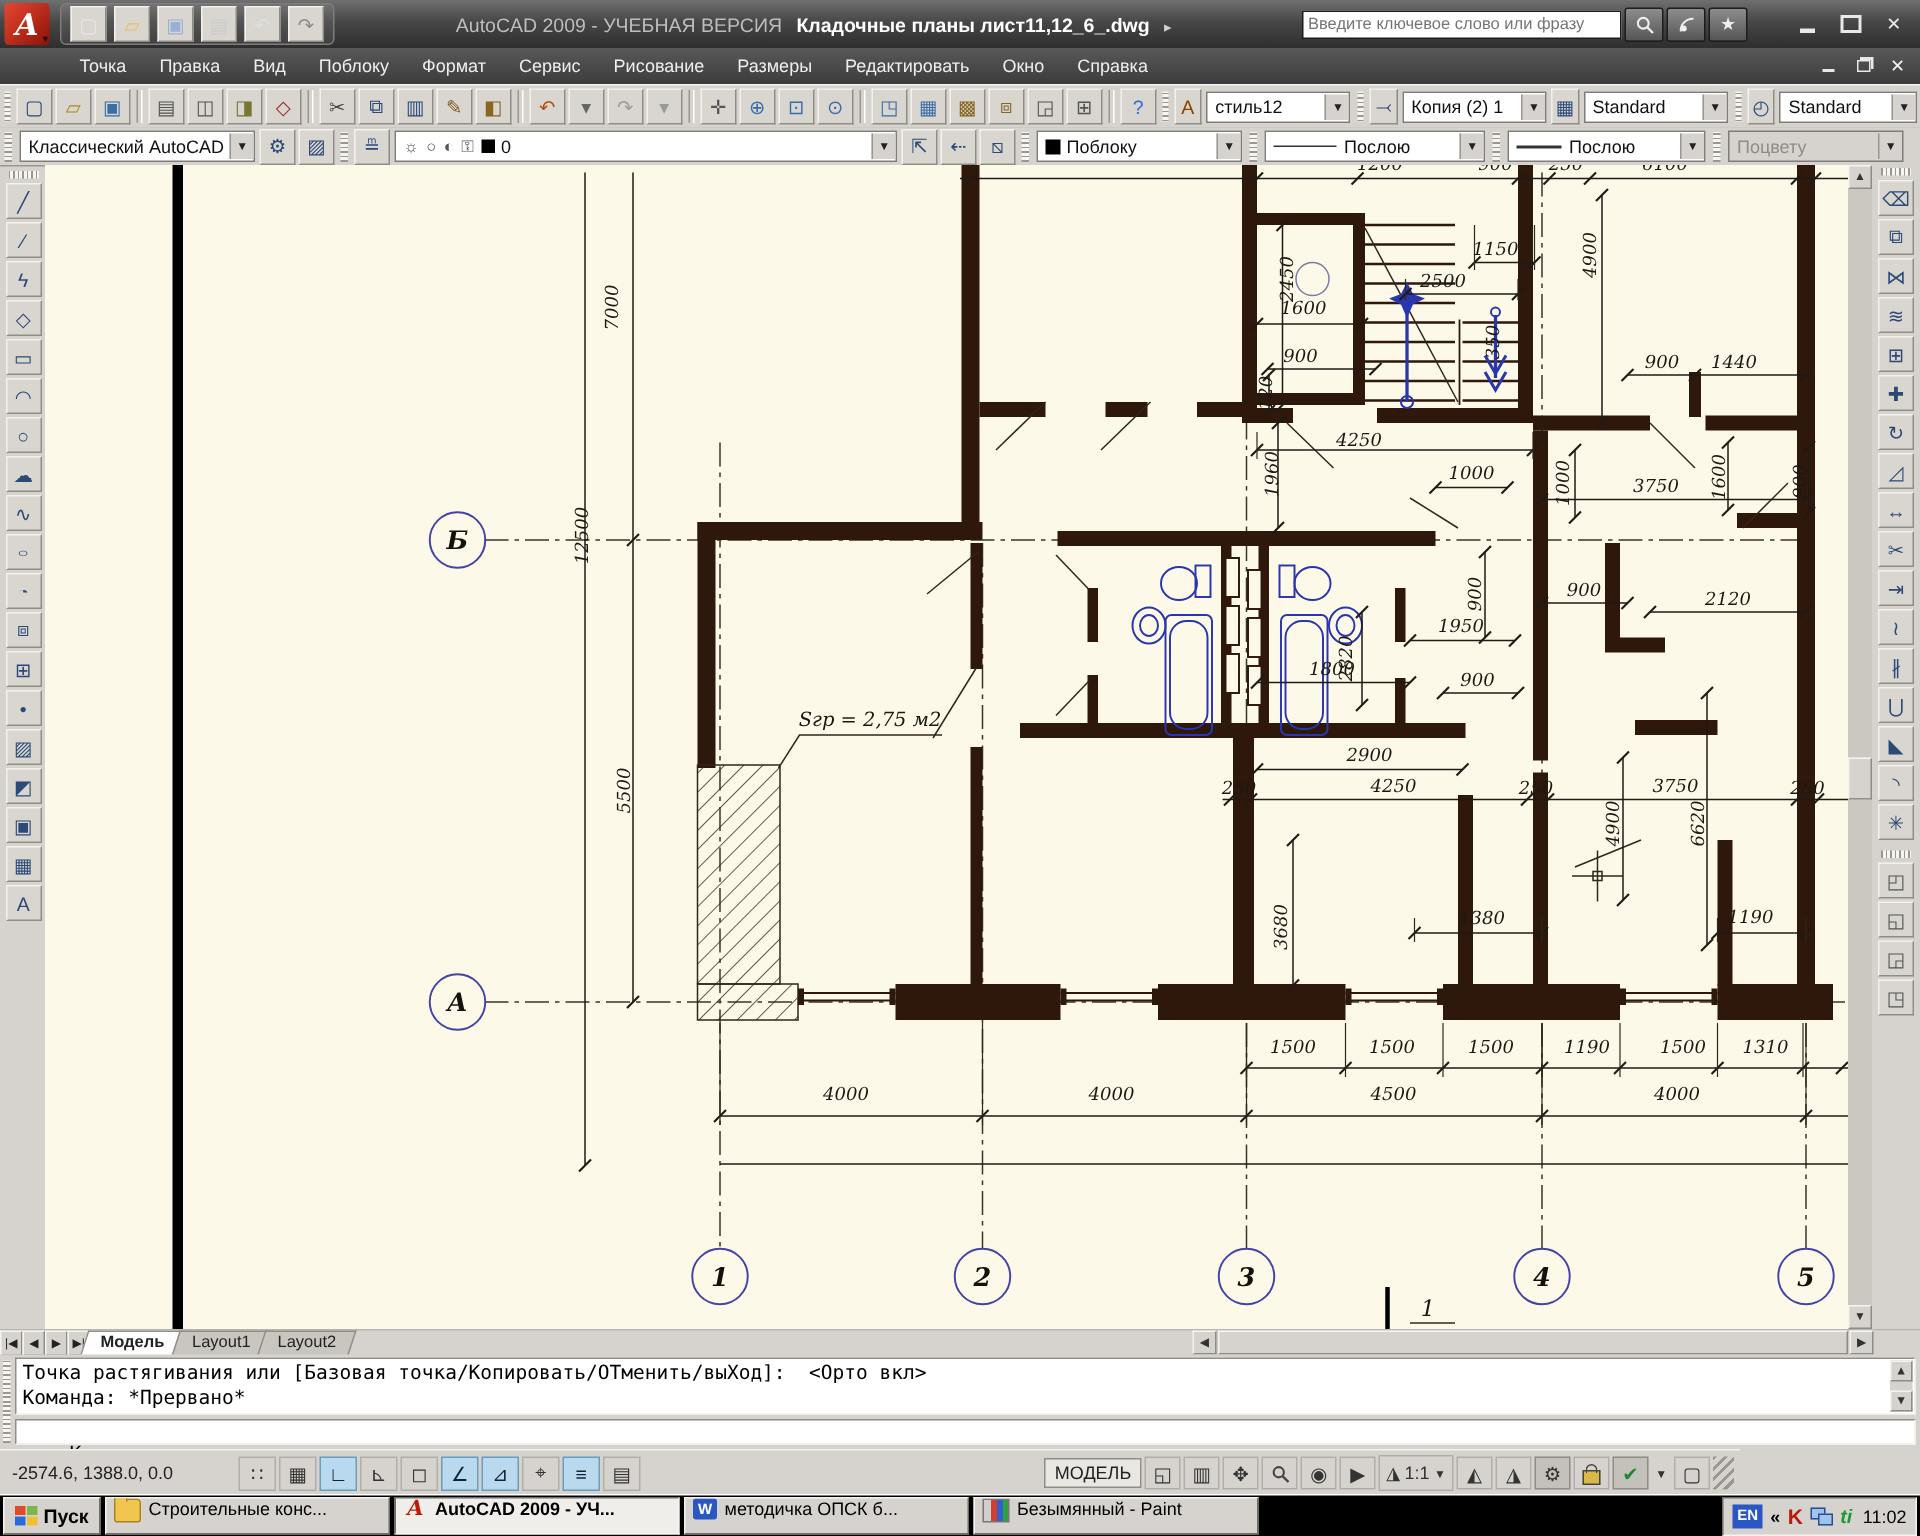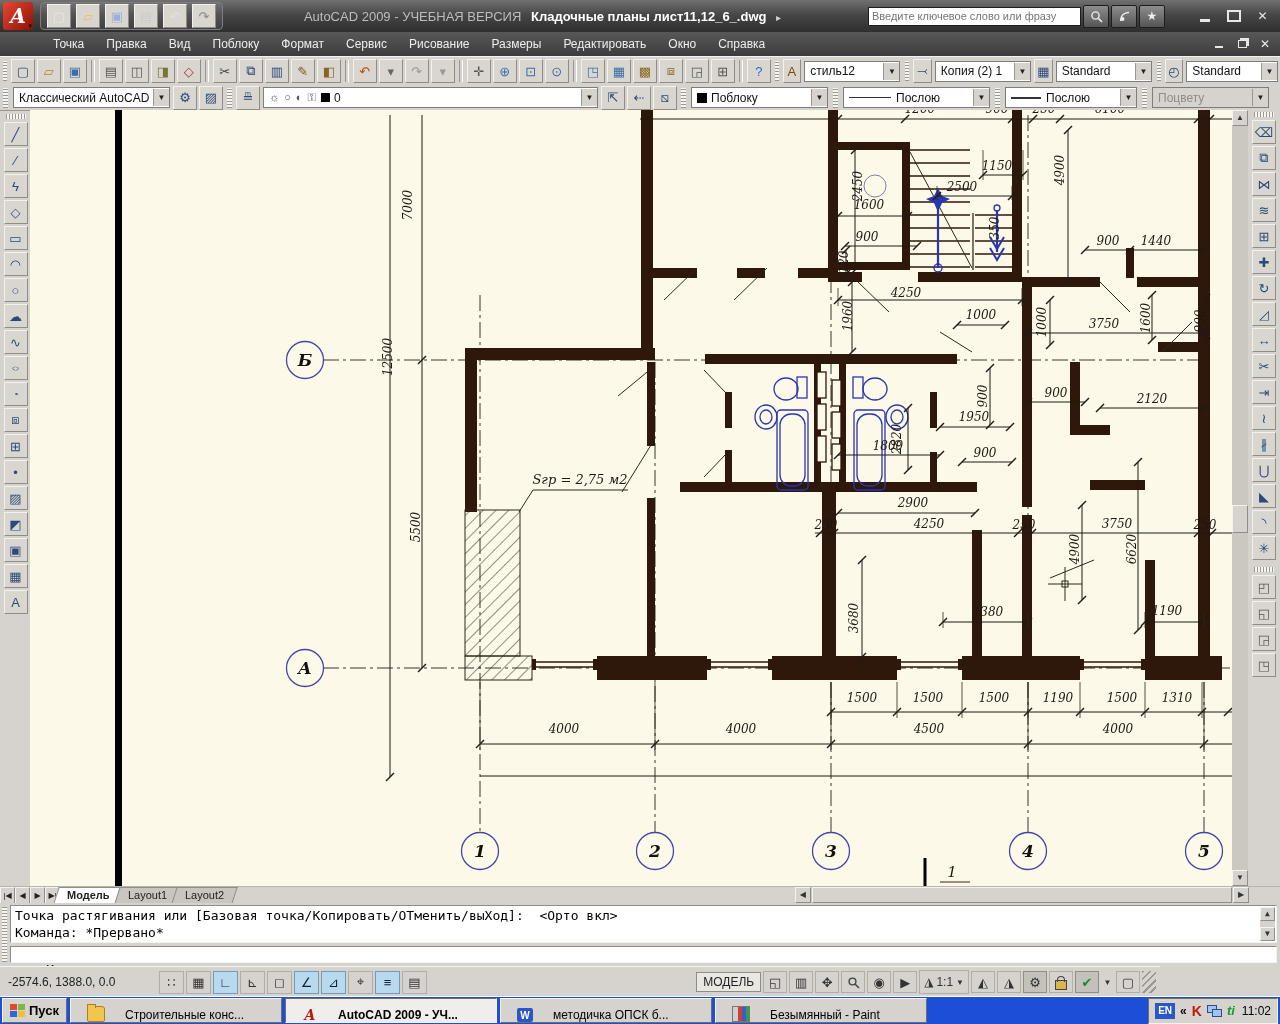--- a/index.html
+++ b/index.html
@@ -109,27 +109,27 @@
     background:#d6d3ce;border:1px solid #b1aea8;box-sizing:border-box}
   .sic.pressed{background:#c4c1bb;border-color:#8f8d86}
   .scale-btn{display:flex;align-items:center;border:1px solid #b1aea8;height:22px;padding:0 4px;gap:3px;color:#333}
   .lockic{position:relative;width:10px;height:8px;border:1px solid #444;background:#d9b84a;margin-top:5px}
   .lockic:before{content:"";position:absolute;left:1px;top:-5px;width:6px;height:5px;
     border:1px solid #444;border-bottom:none;border-radius:4px 4px 0 0}
   .grip-corner{width:14px;height:22px;
     background:repeating-linear-gradient(135deg,#9a978f 0 2px,#d6d3ce 2px 5px)}
 
   
-  .taskbar{left:0;top:996px;width:1280px;height:28px;background:#1d4ed8;border-top:1px solid #fff;
+  .taskbar{left:0;top:996px;width:1280px;height:28px;background:#000000;border-top:1px solid #fff;
     display:flex;align-items:center;gap:3px;padding:0 2px;box-sizing:border-box}
   .startbtn{height:23px;display:flex;align-items:center;gap:4px;padding:0 7px;font-weight:bold;font-size:13px;
     background:#d6d3ce;border:1px solid;border-color:#f4f3f0 #6f6d68 #6f6d68 #f4f3f0;color:#000}
   .flag{width:15px;height:14px;display:grid;grid-template-columns:7px 7px;grid-template-rows:6px 6px;gap:1px}
   .flag i{display:block}
-  .task{height:23px;flex:0 1 178px;display:flex;align-items:flex-end;gap:20px;padding:0 16px;
+  .task{height:23px;flex:0 1 178px;display:flex;align-items:flex-start;gap:5px;padding:0 5px;
     background:#d6d3ce;border:1px solid;border-color:#f4f3f0 #6f6d68 #6f6d68 #f4f3f0;overflow:hidden;white-space:nowrap}
   .task.active{background:#efeeea;border-color:#6f6d68 #f4f3f0 #f4f3f0 #6f6d68;font-weight:bold}
   .tlabel{font-size:12px;color:#000;overflow:hidden;text-overflow:ellipsis}
   .ticn{width:16px;height:14px;flex:none;display:flex;align-items:center;justify-content:center;
     font-size:11px;font-weight:bold}
   .ticn.folder{background:#f2c550;border:1px solid #a8831c;border-radius:1px 3px 2px 2px;position:relative}
   .ticn.folder:before{content:"";position:absolute;left:-1px;top:-3px;width:7px;height:3px;
     background:#f2c550;border:1px solid #a8831c;border-bottom:none}
   .ticn.autocad{color:#c01808;font-family:"DejaVu Serif",serif;font-style:italic;font-size:14px}
   .ticn.word{background:#2a57c4;color:#fff;border-radius:2px;font-size:10px}

